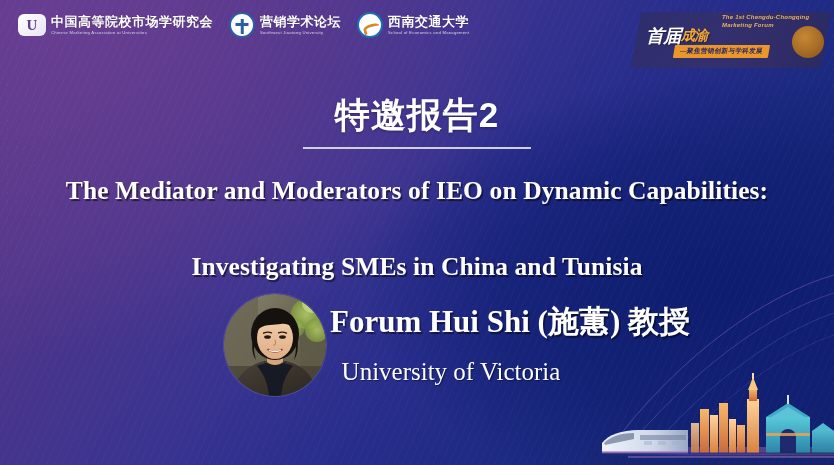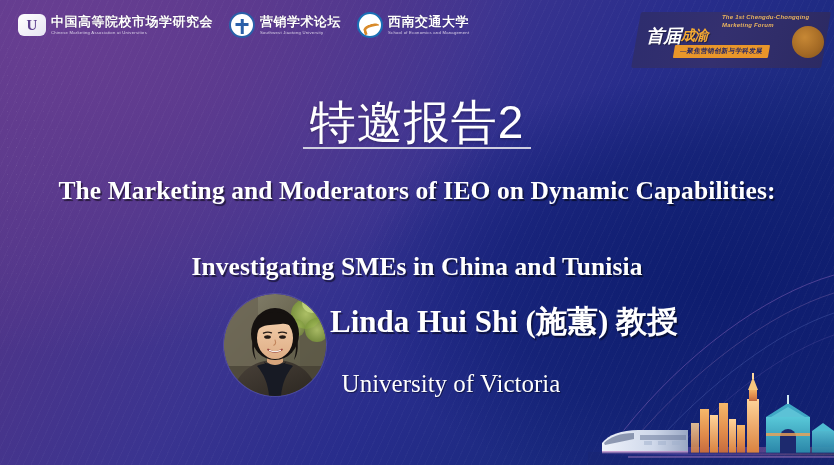--- a/index.html
+++ b/index.html
@@ -137,22 +137,22 @@
   }
 
   
   .section-title-wrap {
     position:absolute; left:0; right:0; top:92px;
     text-align:center;
   }
   .section-title {
     display:inline-block;
     color:#ffffff;
-    font-size:46px;
-    font-weight:400;
+    font-size:35px;
+    font-weight:700;
     letter-spacing:1px;
     padding:0 14px 7px 14px;
     text-shadow:0 1px 3px rgba(0,0,0,0.3);
   }
   .title-rule {
     position:absolute; left:50%; top:147px;
     transform:translateX(-50%);
     width:228px; height:2px;
     background:#cfcfe0;
   }
@@ -200,21 +200,20 @@
   }
   .speaker-affil {
     position:absolute; left:0; right:0; top:358px;
     text-align:center;
     color:#ffffff;
     font-family:"Liberation Serif", serif;
     font-weight:normal;
     font-size:25px;
     text-shadow:1px 1px 1px rgba(0,0,0,0.45);
     padding-left:68px;
-    margin-top:12px;
   }
 
   
   .skyline {
     position:absolute; right:0; bottom:0;
     width:246px; height:92px;
     pointer-events:none;
   }
   .light-arcs {
     position:absolute; right:0; bottom:0; width:300px; height:200px;
@@ -267,21 +266,21 @@
       <span class="bm-b">成渝</span>
     </div>
     <div class="banner-sub">—聚焦营销创新与学科发展</div>
   </div>
 
   <div class="section-title-wrap">
     <span class="section-title">特邀报告2</span>
   </div>
   <div class="title-rule"></div>
 
-  <div class="paper-title">The Marketing and Moderators of IEO on Dynamic Capabilities:</div>
+  <div class="paper-title">The Mediator and Moderators of IEO on Dynamic Capabilities:</div>
   <div class="paper-title-2">Investigating SMEs in China and Tunisia</div>
 
   <div class="avatar">
     <svg width="102" height="102" viewBox="0 0 102 102" aria-hidden="true">
       <defs>
         <clipPath id="circ">
             <circle cx="51" cy="51" r="51"></circle>
           </clipPath>
         <linearGradient id="bgTree" x1="0" y1="0" x2="1" y2="1">
           <stop offset="0%" stop-color="#8a8672"></stop>
@@ -331,21 +330,21 @@
         <path d="M39.5 39.2 q4 -2 8 -0.4" stroke="#241a15" stroke-width="1.3" fill="none" stroke-linecap="round"></path>
         <path d="M54.5 38.8 q4 -1.6 8 0.4" stroke="#241a15" stroke-width="1.3" fill="none" stroke-linecap="round"></path>
 
         <path d="M51 46 q1.6 4 -1.2 5.2" stroke="#c2855c" stroke-width="1.1" fill="none" stroke-linecap="round"></path>
         <path d="M44 55.5 q7 5.2 14 0" stroke="#9d4a40" stroke-width="1.7" fill="none" stroke-linecap="round"></path>
         <path d="M45.5 56.4 q5.5 2.6 11 0" stroke="#f4ece6" stroke-width="1.2" fill="none" stroke-linecap="round"></path>
       </g>
     </svg>
   </div>
 
-  <div class="speaker-name">Linda Hui Shi (施蕙) 教授</div>
+  <div class="speaker-name">Forum Hui Shi (施蕙) 教授</div>
   <div class="speaker-affil">University of Victoria</div>
 
   <svg class="light-arcs" viewBox="0 0 300 200" aria-hidden="true">
     <g fill="none" stroke-linecap="round">
       <path d="M300 10 C230 30 150 90 90 165" stroke="#b97fd8" stroke-width="1" opacity="0.35"></path>
       <path d="M300 28 C235 48 160 105 100 175" stroke="#e0a0d8" stroke-width="0.8" opacity="0.28"></path>
       <path d="M300 48 C245 66 175 118 118 182" stroke="#8fa6ee" stroke-width="0.8" opacity="0.25"></path>
       <path d="M300 70 C252 86 190 130 140 188" stroke="#c08fe0" stroke-width="0.7" opacity="0.2"></path>
     </g>
   </svg>

